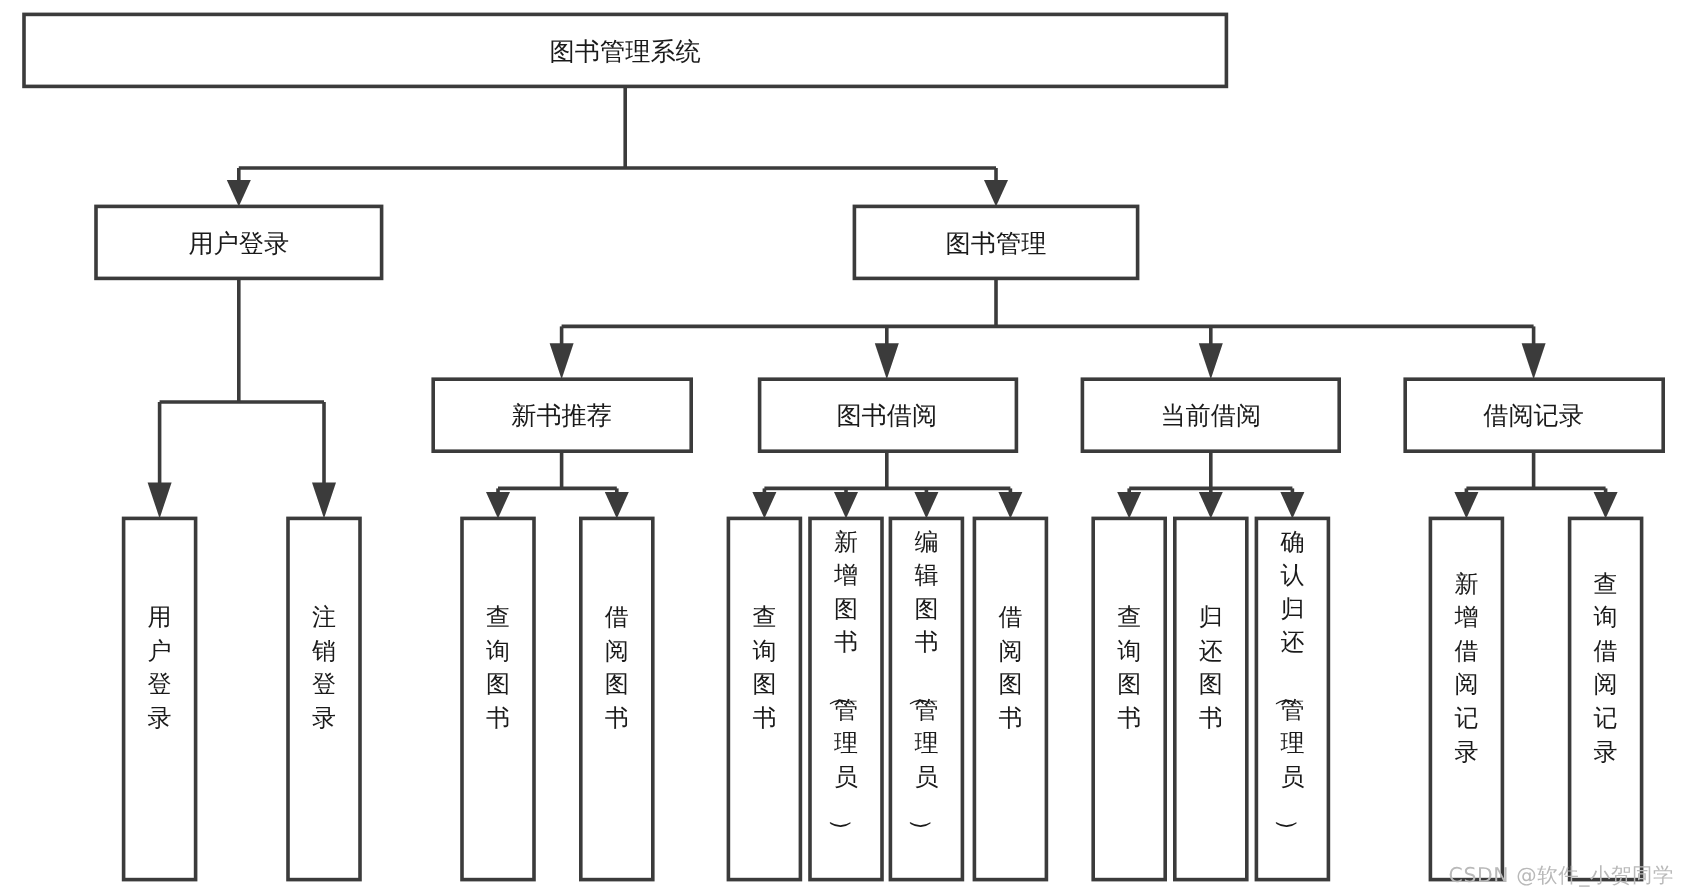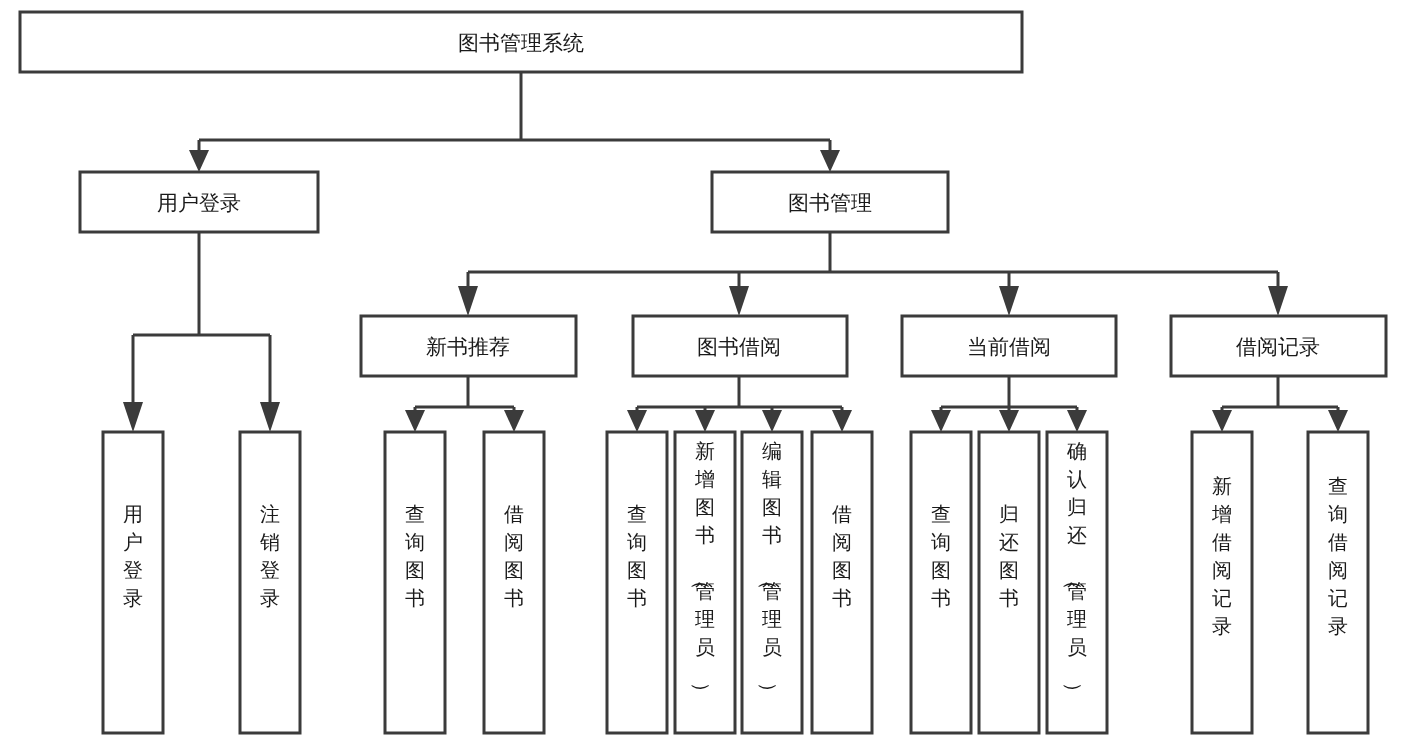--- a/index.html
+++ b/index.html
@@ -237,14 +237,15 @@
       <rect class="node-box" x="1192" y="432" width="60" height="301"></rect>
       <text class="node-label-v" x="1222" y="533"><tspan x="1222" y="493">新</tspan><tspan x="1222" y="521">增</tspan><tspan x="1222" y="549">借</tspan><tspan x="1222" y="577">阅</tspan><tspan x="1222" y="605">记</tspan><tspan x="1222" y="633">录</tspan></text>
     </g>
     <g>
       <rect class="node-box" x="1308" y="432" width="60" height="301"></rect>
       <text class="node-label-v" x="1338" y="533"><tspan x="1338" y="493">查</tspan><tspan x="1338" y="521">询</tspan><tspan x="1338" y="549">借</tspan><tspan x="1338" y="577">阅</tspan><tspan x="1338" y="605">记</tspan><tspan x="1338" y="633">录</tspan></text>
     </g>
 
   </svg>
 
+  <div class="watermark">CSDN @软件_小贺同学</div>
 
 </div>
 
 </body></html>

